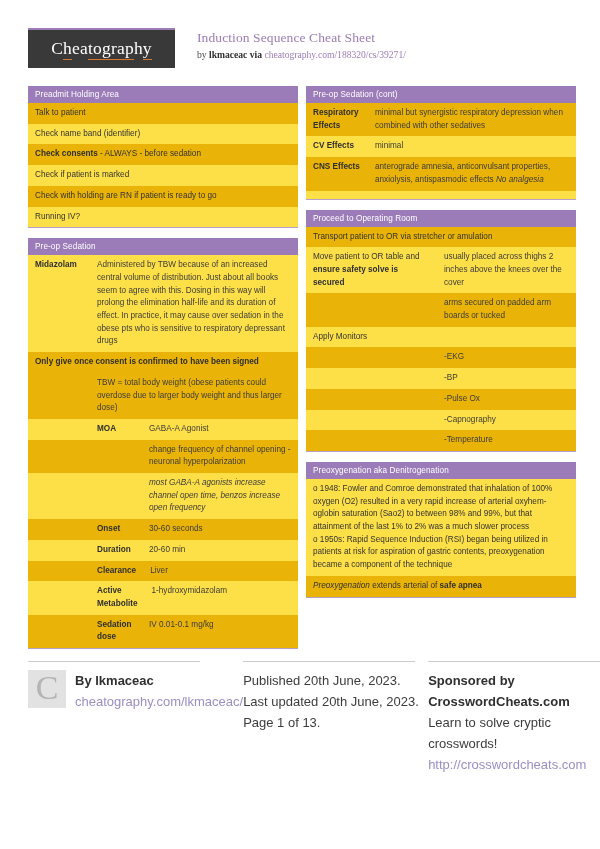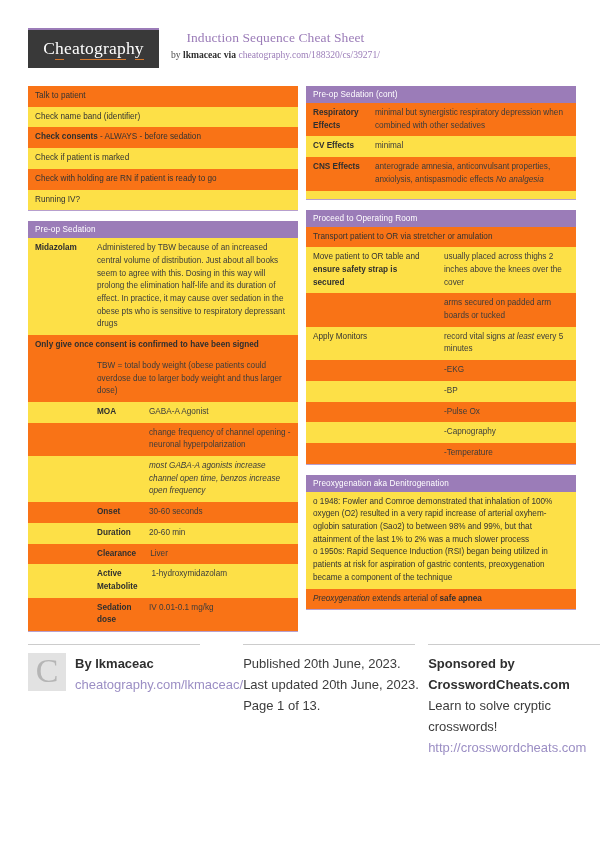--- a/index.html
+++ b/index.html
@@ -12,39 +12,39 @@
   .page {
     position: relative;
     width: 600px; height: 849px;
     background: #ffffff;
     padding: 28px 28px 0 28px;
   }
 
   
   .header { display: flex; align-items: flex-start; height: 46px; margin-bottom: 12px; }
   .logo-box {
-    width: 131px; height: 40px;
+    width: 147px; height: 40px;
     background: #393939;
     border-top: 2px solid #9b7cb8;
     display: flex; align-items: center; justify-content: center;
     flex: 0 0 auto;
   }
   .logo-text {
     color: #ffffff;
     font-family: "Liberation Serif", serif;
     font-size: 17.5px;
     letter-spacing: .2px;
     position: relative;
     padding-bottom: 2px;
   }
   .logo-text .u1, .logo-text .u2, .logo-text .u3 {
     border-bottom: 1.6px solid #d4772c;
     padding-bottom: 1px;
   }
-  .title-wrap { padding-left: 12px; padding-top: 2px; text-align: center; }
+  .title-wrap { padding-left: 22px; padding-top: 2px; }
   .sheet-title {
     color: #9b7cb8;
     font-family: "Liberation Serif", serif;
     font-size: 13.5px;
     letter-spacing: .1px;
     margin-bottom: 3px;
   }
   .byline {
     font-family: "Liberation Serif", serif;
     font-size: 9.6px;
@@ -61,21 +61,21 @@
   .block-head {
     background: #9b7cb8;
     color: #ffffff;
     font-size: 8.2px;
     padding: 4px 7px 4px 7px;
     letter-spacing: .1px;
   }
   .block-body { border-bottom: 1.4px solid #b79fcd; }
 
   .row { display: flex; font-size: 8.2px; line-height: 1.55; }
-  .row.alt { background: #f97316; }
+  .row.alt { background: #eab308; }
   .row.white { background: #fde047; }
   .cell { padding: 4px 7px; }
   .full { flex: 1 1 auto; }
   .lbl { flex: 0 0 62px; font-weight: bold; color: #2f2f2f; }
   .lbl-wide { flex: 0 0 131px; }
   .val { flex: 1 1 auto; color: #3c3c3c; }
   .sub-lbl { flex: 0 0 52px; font-weight: bold; color: #2f2f2f; }
   .spacer { flex: 0 0 62px; }
   .spacer-wide { flex: 0 0 131px; }
 
@@ -128,20 +128,21 @@
       <div class="sheet-title">Induction Sequence Cheat Sheet</div>
       <div class="byline"><span>by</span> <span class="b">lkmaceac</span> <span class="b">via</span> <a href="#">cheatography.com/188320/cs/39271/</a></div>
     </div>
   </div>
 
   <div class="columns">
 
     <div class="col">
 
       <div class="block">
+        <div class="block-head">Preadmit Holding Area</div>
         <div class="block-body">
           <div class="row alt">
               <div class="cell full">Talk to patient</div>
             </div>
           <div class="row white">
               <div class="cell full">Check name band (identifier)</div>
             </div>
           <div class="row alt">
               <div class="cell full"><b>Check consents</b><span> - ALWAYS - before sedation</span></div>
             </div>
@@ -239,30 +240,29 @@
         </div>
       </div>
 
       <div class="block">
         <div class="block-head">Proceed to Operating Room</div>
         <div class="block-body">
           <div class="row alt">
               <div class="cell full">Transport patient to OR via stretcher or amulation</div>
             </div>
           <div class="row white">
-              <div class="cell lbl-wide" style="font-weight:normal;"><span>Move patient to OR table and </span><b>ensure safety strap is secured</b></div>
+              <div class="cell lbl-wide" style="font-weight:normal;"><span>Move patient to OR table and </span><b>ensure safety solve is secured</b></div>
               <div class="cell val">usually placed across thighs 2 inches above the knees over the cover</div>
             </div>
           <div class="row alt">
               <div class="cell spacer-wide"></div>
               <div class="cell val">arms secured on padded arm boards or tucked</div>
             </div>
           <div class="row white">
               <div class="cell lbl-wide" style="font-weight:normal;">Apply Monitors</div>
-              <div class="cell val"><span>record vital signs </span><i>at least</i><span> every 5 minutes</span></div>
             </div>
           <div class="row alt">
               <div class="cell spacer-wide"></div>
               <div class="cell val">-EKG</div>
             </div>
           <div class="row white">
               <div class="cell spacer-wide"></div>
               <div class="cell val">-BP</div>
             </div>
           <div class="row alt">

